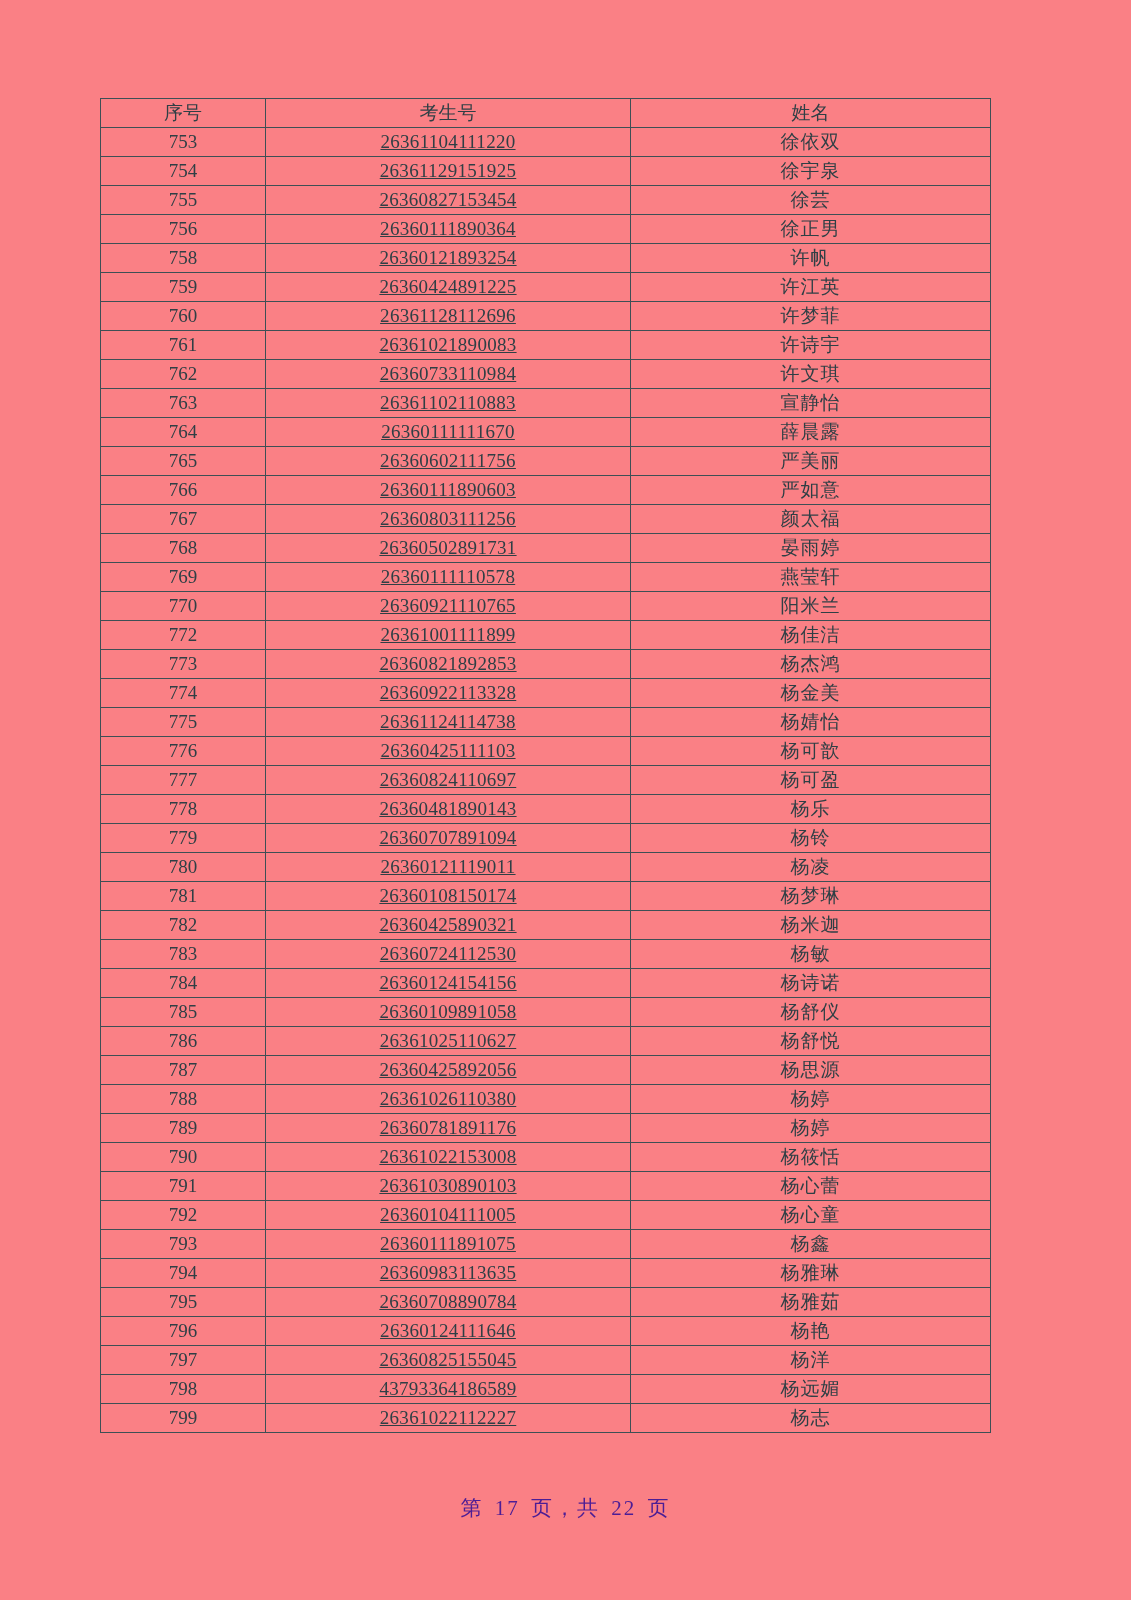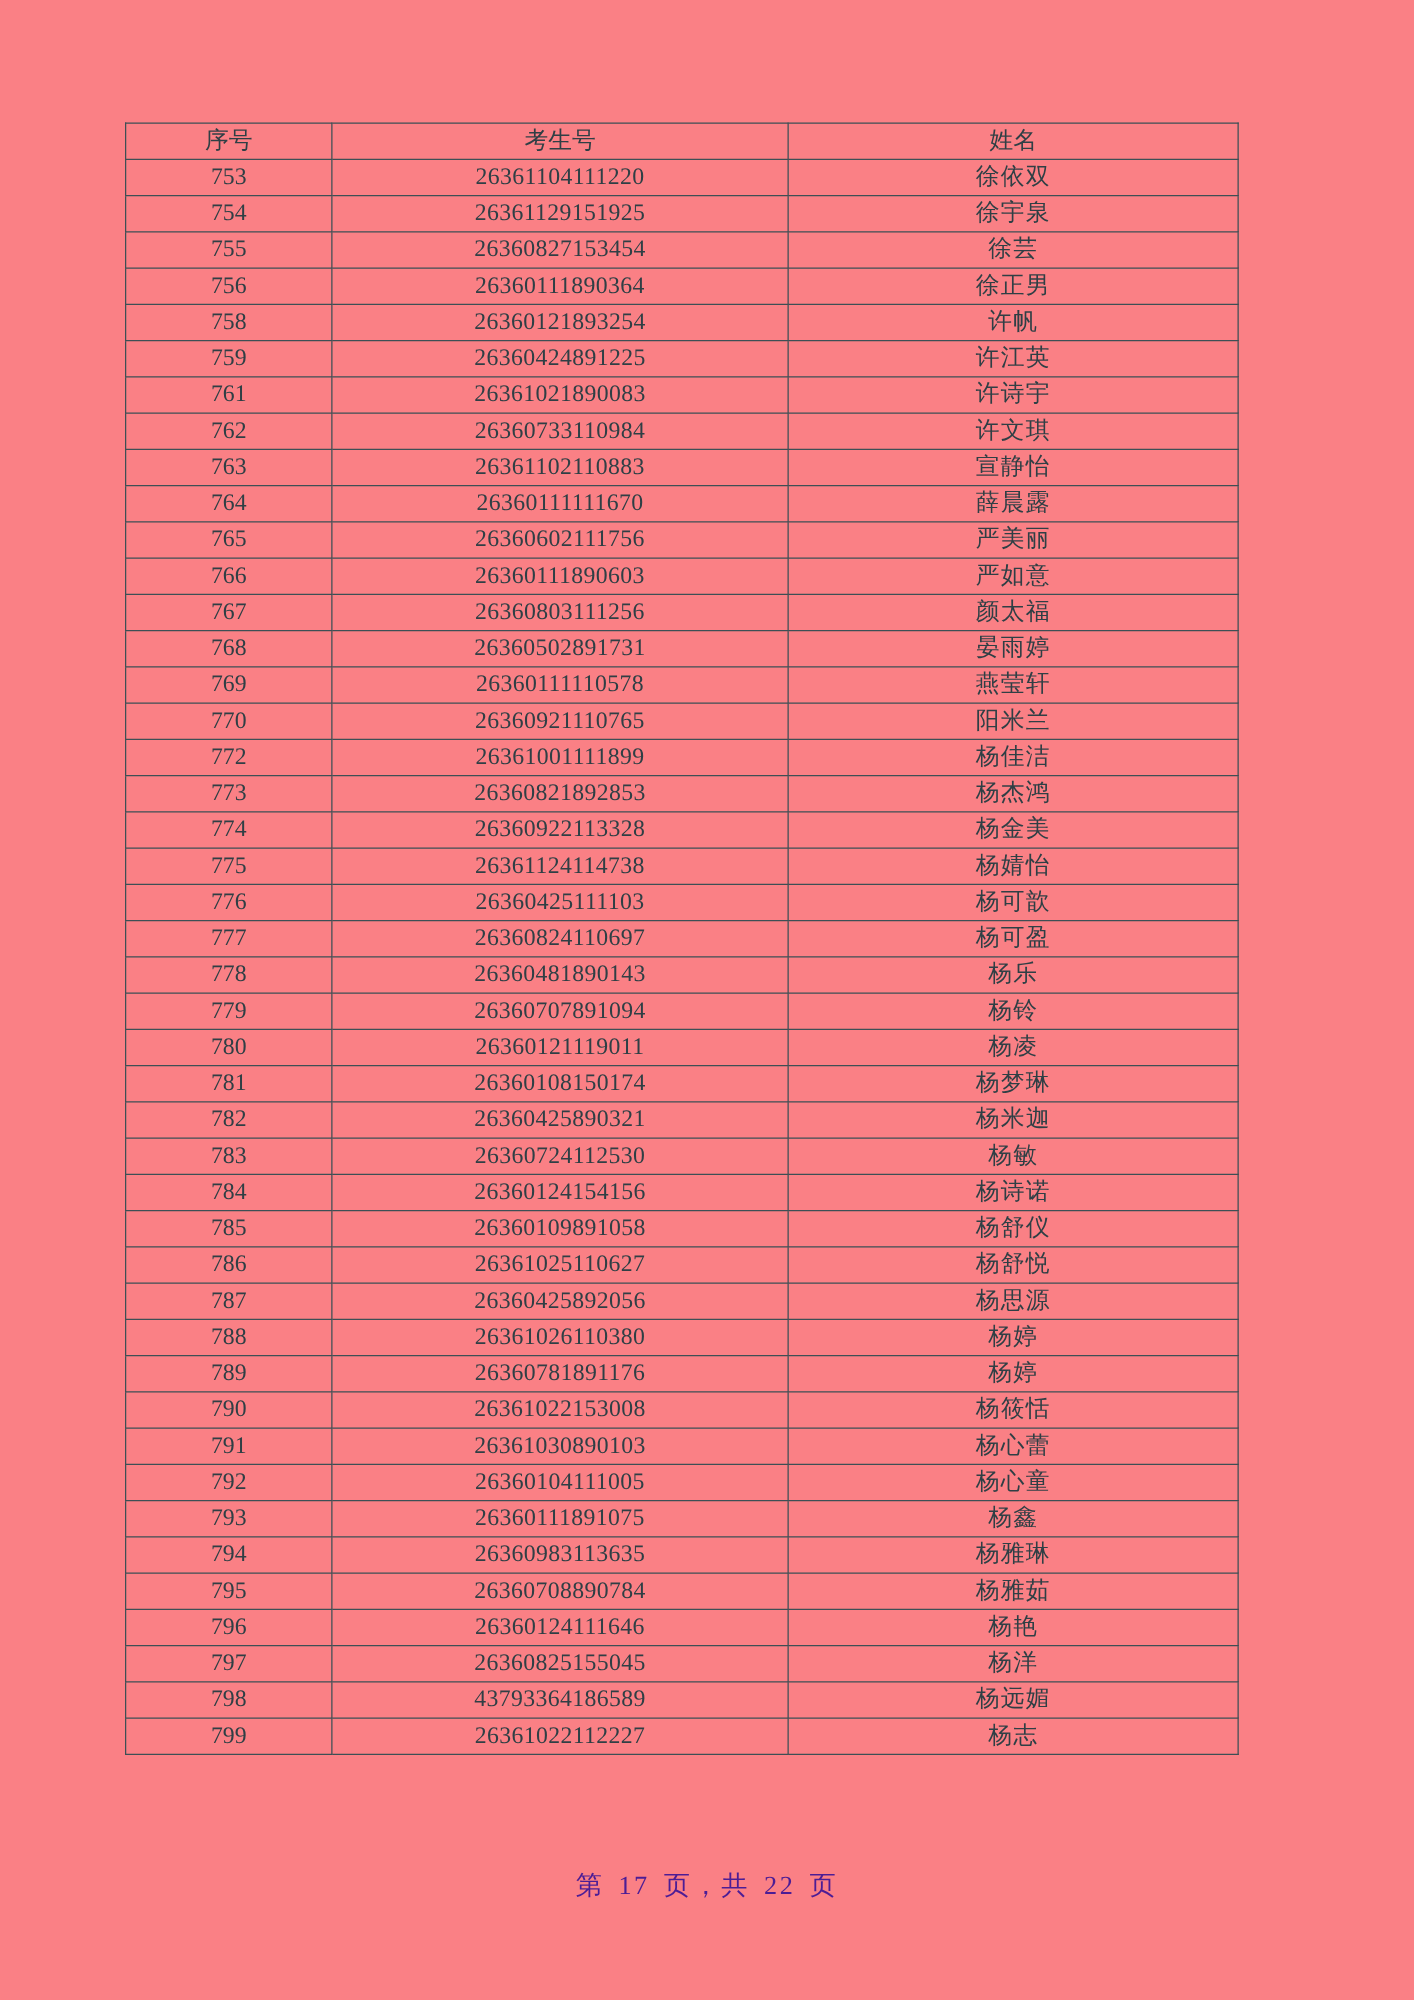--- a/index.html
+++ b/index.html
@@ -42,21 +42,21 @@
     color: #2f3f45;
     background: transparent;
   }
   table.roster th {
     font-size: 19px;
   }
   col.c-seq { width: 165px; }
   col.c-exam { width: 365px; }
   col.c-name { width: 360px; }
   td.seq { font-size: 19px; }
-  td.exam { font-size: 19px; letter-spacing: 0.3px; }
+  td.exam { font-size: 19px; letter-spacing: 0.3px; text-decoration: underline; }
   td.name { font-size: 20px; letter-spacing: 1px; }
   .footer {
     position: absolute;
     left: 0;
     right: 0;
     top: 1494px;
     text-align: center;
     font-size: 21px;
     letter-spacing: 2px;
     color: #4c1d95;
@@ -107,20 +107,25 @@
             <td class="seq">758</td>
             <td class="exam">26360121893254</td>
             <td class="name">许帆</td>
           </tr>
           <tr>
             <td class="seq">759</td>
             <td class="exam">26360424891225</td>
             <td class="name">许江英</td>
           </tr>
           <tr>
+            <td class="seq">760</td>
+            <td class="exam">26361128112696</td>
+            <td class="name">许梦菲</td>
+          </tr>
+          <tr>
             <td class="seq">761</td>
             <td class="exam">26361021890083</td>
             <td class="name">许诗宇</td>
           </tr>
           <tr>
             <td class="seq">762</td>
             <td class="exam">26360733110984</td>
             <td class="name">许文琪</td>
           </tr>
           <tr>

